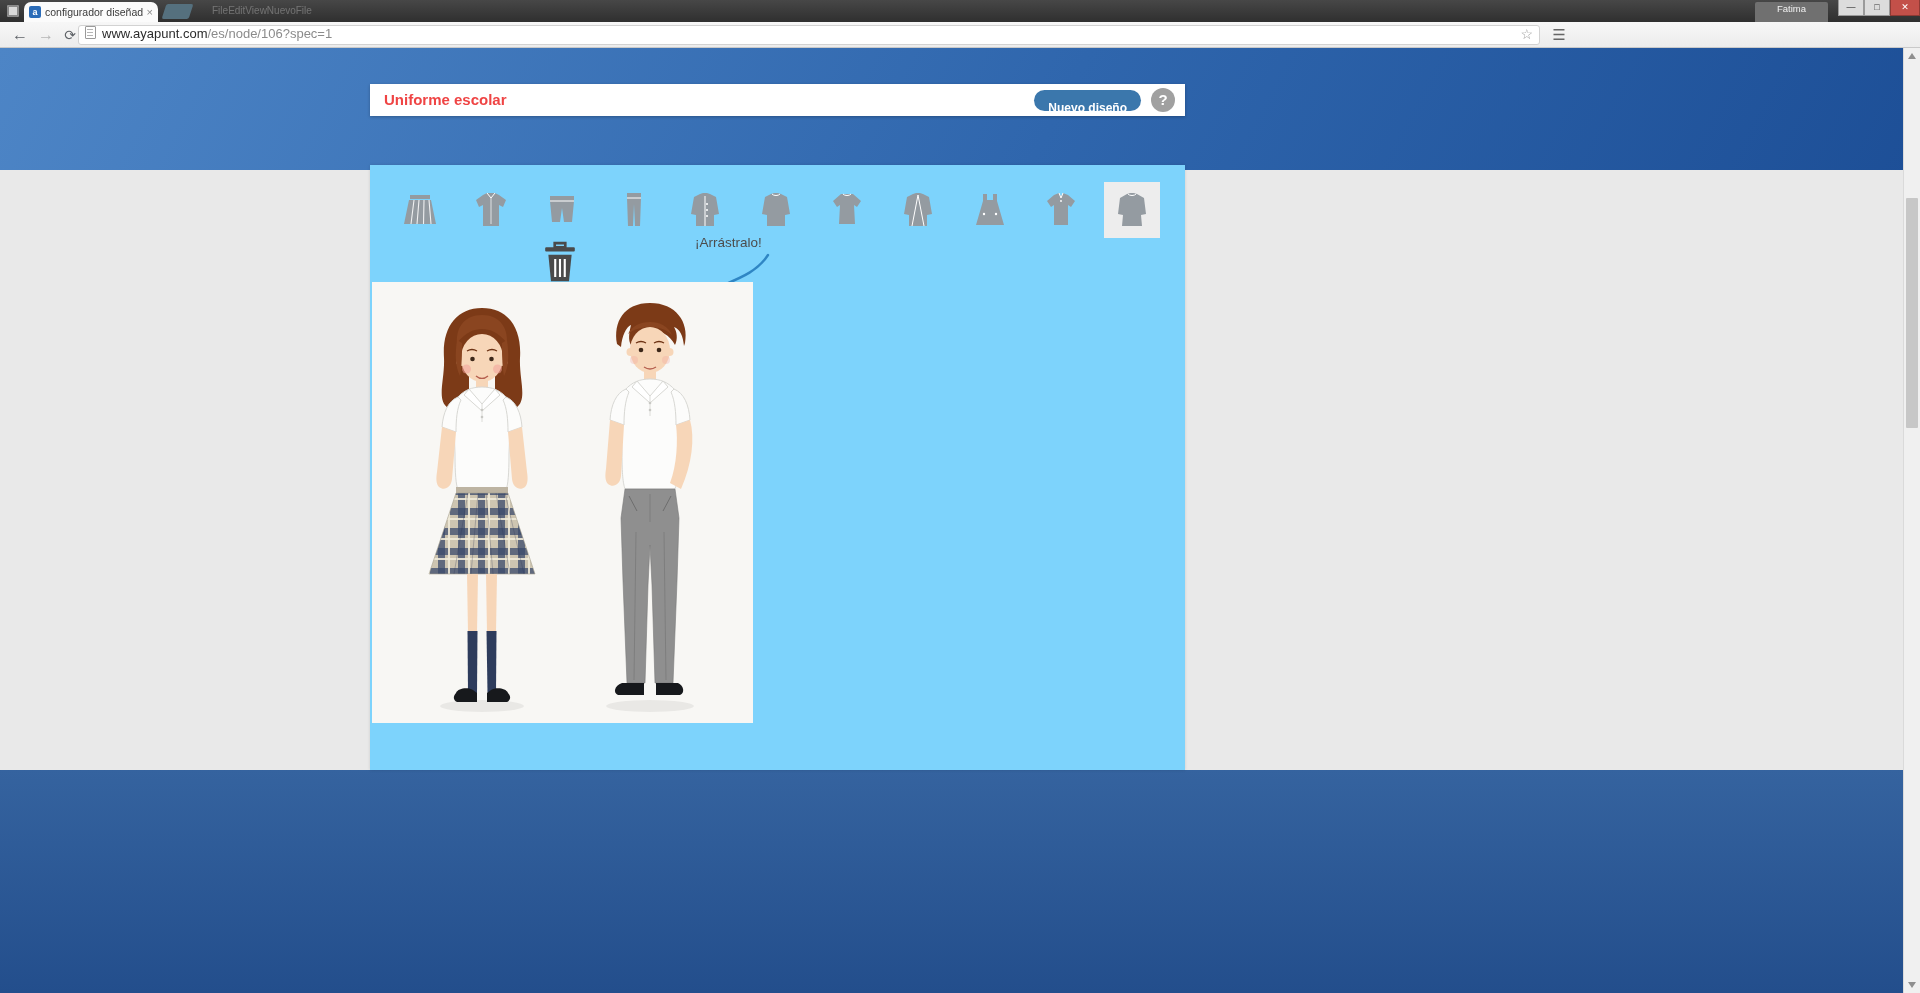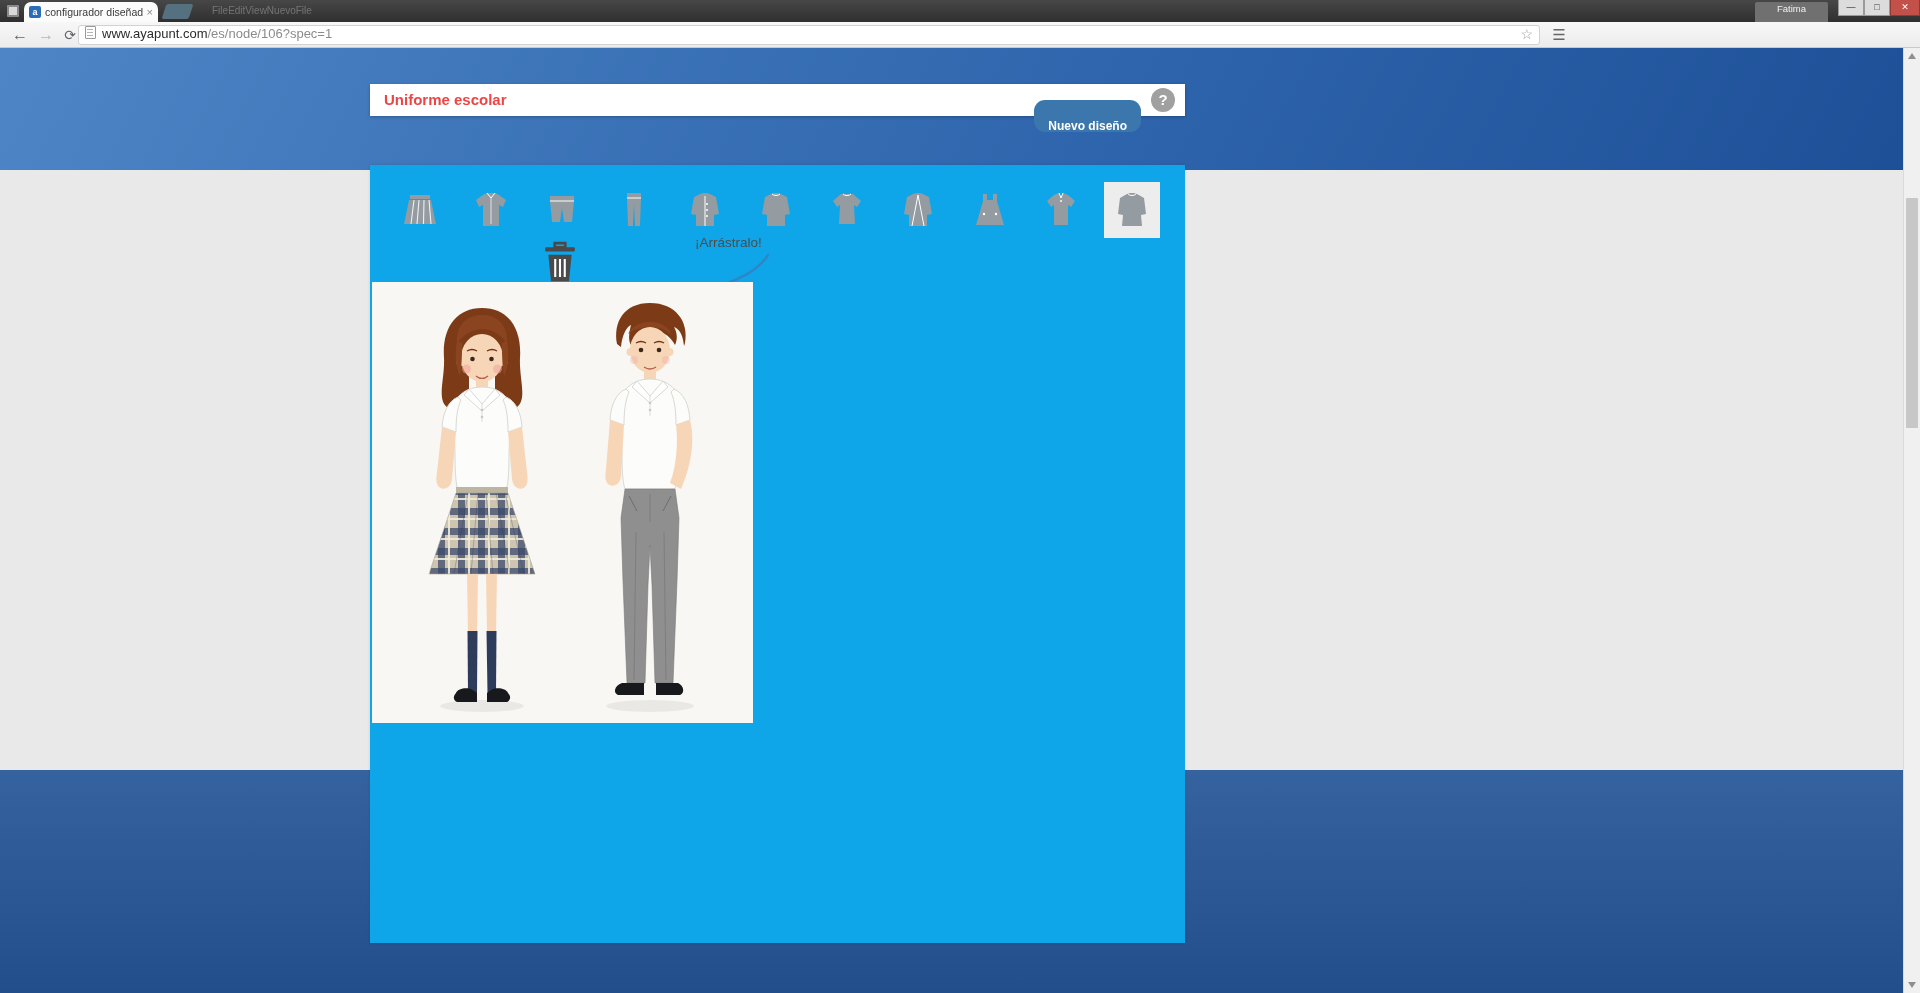--- a/index.html
+++ b/index.html
@@ -52,28 +52,28 @@
   
   .viewport{position:absolute;left:0;top:48px;width:1920px;height:945px;background:#e9e9e9}
   .hero{position:absolute;left:0;top:0;width:100%;height:122px;
     background:linear-gradient(118deg,#4d85c6 0%,#2f66ad 55%,#1d4f97 100%)}
   .footer{position:absolute;left:0;top:722px;width:100%;height:223px;
     background:linear-gradient(180deg,#35639f,#234e8c)}
 
   .pagebar{position:absolute;left:370px;top:36px;width:815px;height:32px;background:#fff;
     box-shadow:0 1px 3px rgba(0,0,0,.25)}
   .page-title{position:absolute;left:14px;top:0;line-height:32px;font-size:15px;font-weight:bold;color:#ef4444}
-  .new-design{position:absolute;right:44px;top:16px;height:21px;padding:16px 14px;border:none;
+  .new-design{position:absolute;right:44px;top:6px;height:21px;padding:8px 14px;border:none;
     border-radius:11px;background:#3b77ac;color:#fff;font-size:12px;font-weight:bold;
     font-family:"Liberation Sans",sans-serif;line-height:21px}
   .help-btn{position:absolute;right:10px;top:4px;width:24px;height:24px;border-radius:50%;border:none;
     background:#a0a0a0;color:#fff;font-size:15px;font-weight:bold;text-align:center;line-height:24px;
     font-family:"Liberation Sans",sans-serif}
 
-  .panel{position:absolute;left:370px;top:117px;width:815px;height:778px;background:#0ea5e9;
+  .panel{position:absolute;left:370px;top:117px;width:815px;height:605px;background:#7dd3fc;
     box-shadow:0 0 3px rgba(0,0,0,.12)}
   .garments{position:absolute;left:22px;top:16px;width:768px;height:58px;display:flex;
     justify-content:space-between;align-items:center}
   .gslot{width:56px;height:56px;display:flex;align-items:center;justify-content:center}
   .gslot.selected{background:#ededed}
   .gslot svg{width:40px;height:44px;fill:#949ba1}
 
   .trash{position:absolute;left:172px;top:76px;width:36px;height:42px}
   .drag-hint{position:absolute;left:325px;top:70px;font-size:13.5px;color:#4c4c4c}
   .drag-arrow{position:absolute;left:318px;top:86px;width:90px;height:60px}

